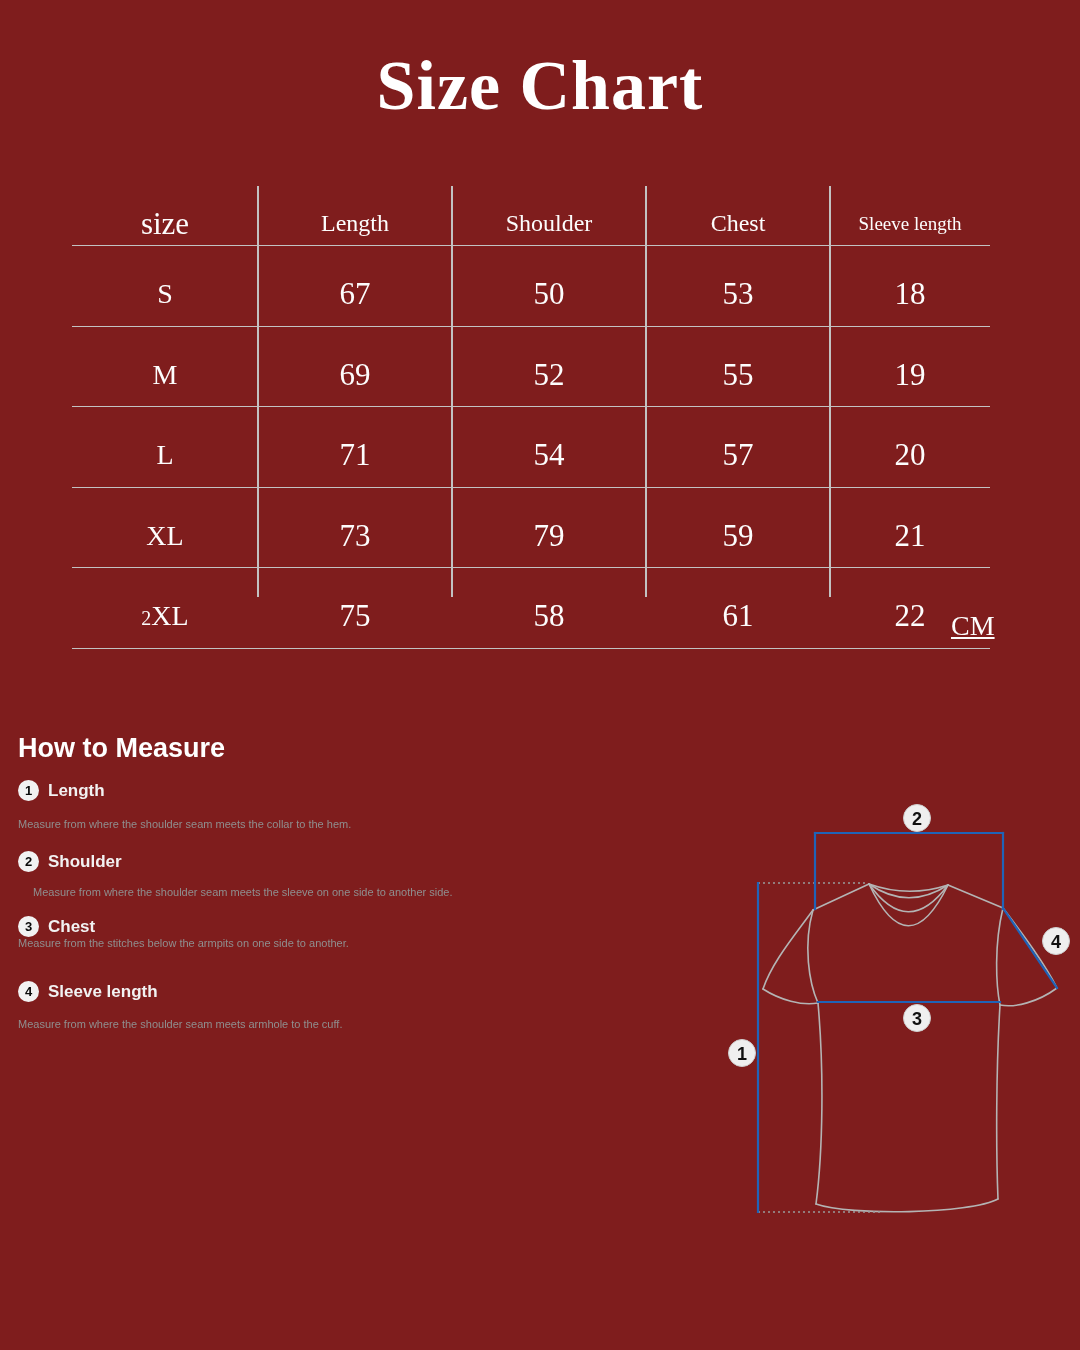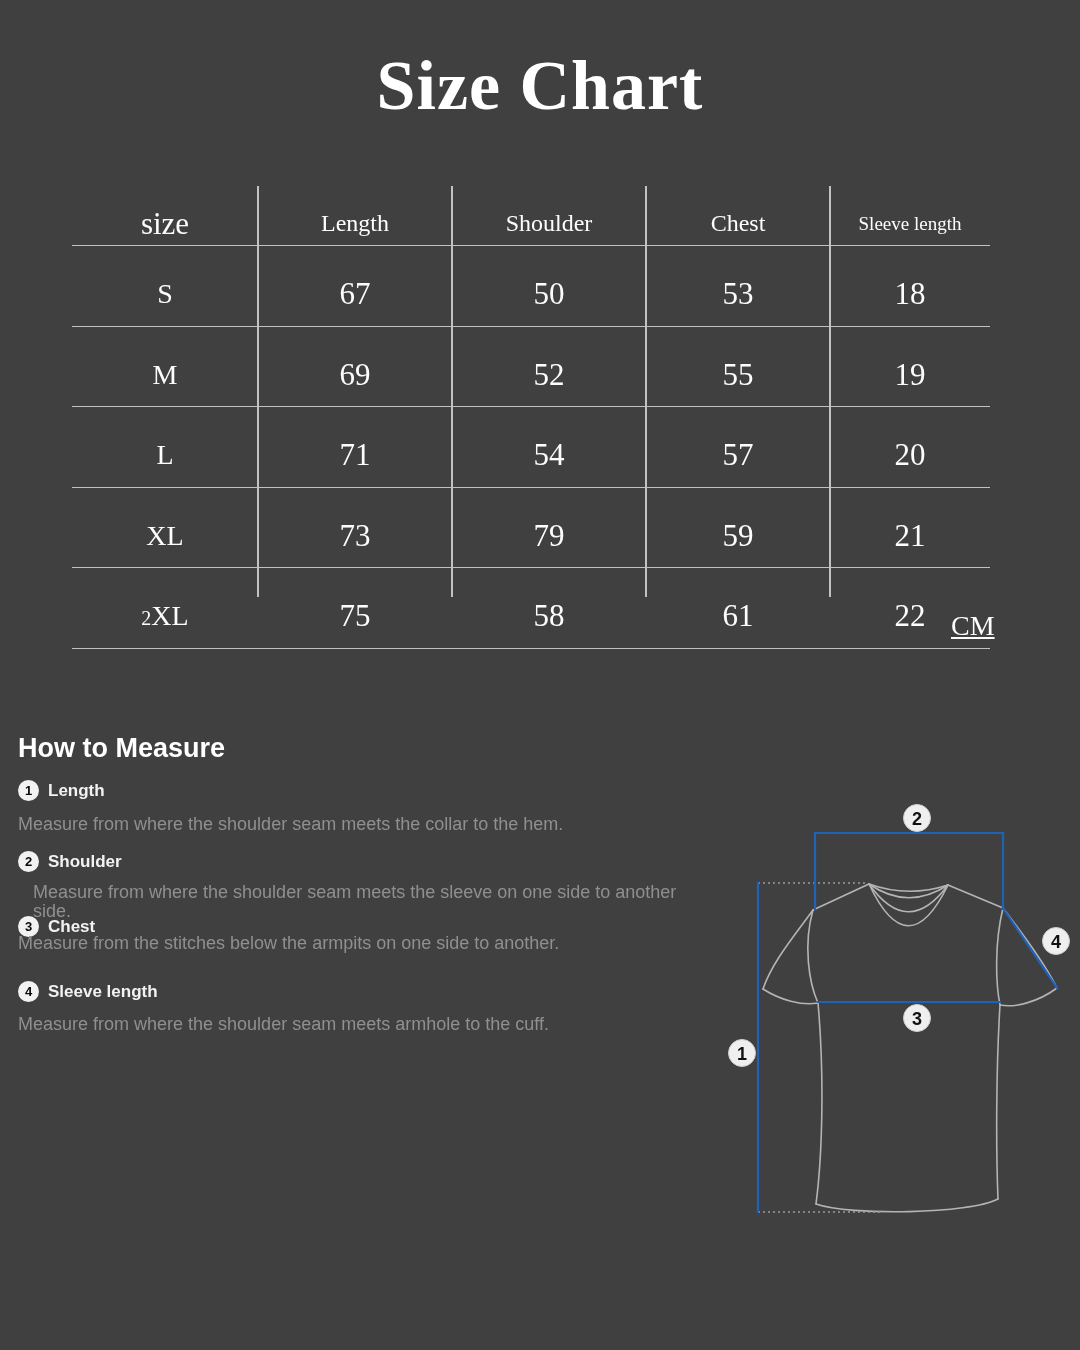--- a/index.html
+++ b/index.html
@@ -1,17 +1,17 @@
 <!DOCTYPE html>
 <html><head>
 <meta charset="utf-8">
 <style>
   html,body{margin:0;padding:0;background:#000;}
   .page{
-    position:relative;width:1080px;height:1350px;background:#404040;
+    position:relative;width:1080px;height:1350px;background:#7f1d1d;
     overflow:hidden;color:#fff;font-family:"Liberation Serif",serif;
   }
   
   .title{
     position:absolute;top:46px;left:0;width:100%;text-align:center;
     font-size:70px;font-weight:600;letter-spacing:1px;line-height:80px;
   }
   
   .size-table{position:absolute;left:72px;top:186px;width:918px;}
   .t-row{
@@ -42,21 +42,21 @@
   }
   .m-heading{position:absolute;top:0;left:0;font-size:27px;font-weight:700;
     line-height:30px;color:#fff;margin:0;}
   .m-item{position:absolute;left:0;display:flex;align-items:center;gap:9px;height:21px;}
   .m-num{
     width:21px;height:21px;border-radius:50%;background:#f2f2f2;color:#0a0a0a;
     font-size:13px;font-weight:700;display:flex;align-items:center;justify-content:center;
     flex:0 0 21px;
   }
   .m-label{font-size:17px;font-weight:600;color:#f2f2f2;}
-  .m-desc{position:absolute;left:0;font-size:18px;line-height:19px;color:#8f8f8f;}
+  .m-desc{position:absolute;left:0;font-size:11px;line-height:19px;color:#8f8f8f;}
   
   .diagram{position:absolute;left:720px;top:780px;width:360px;height:470px;}
   .marker-num{font-family:"Liberation Sans",sans-serif;font-size:18px;font-weight:600;}
 </style>
 </head>
 <body>
 
 <div class="page">
 
   <div class="title">Size Chart</div>

